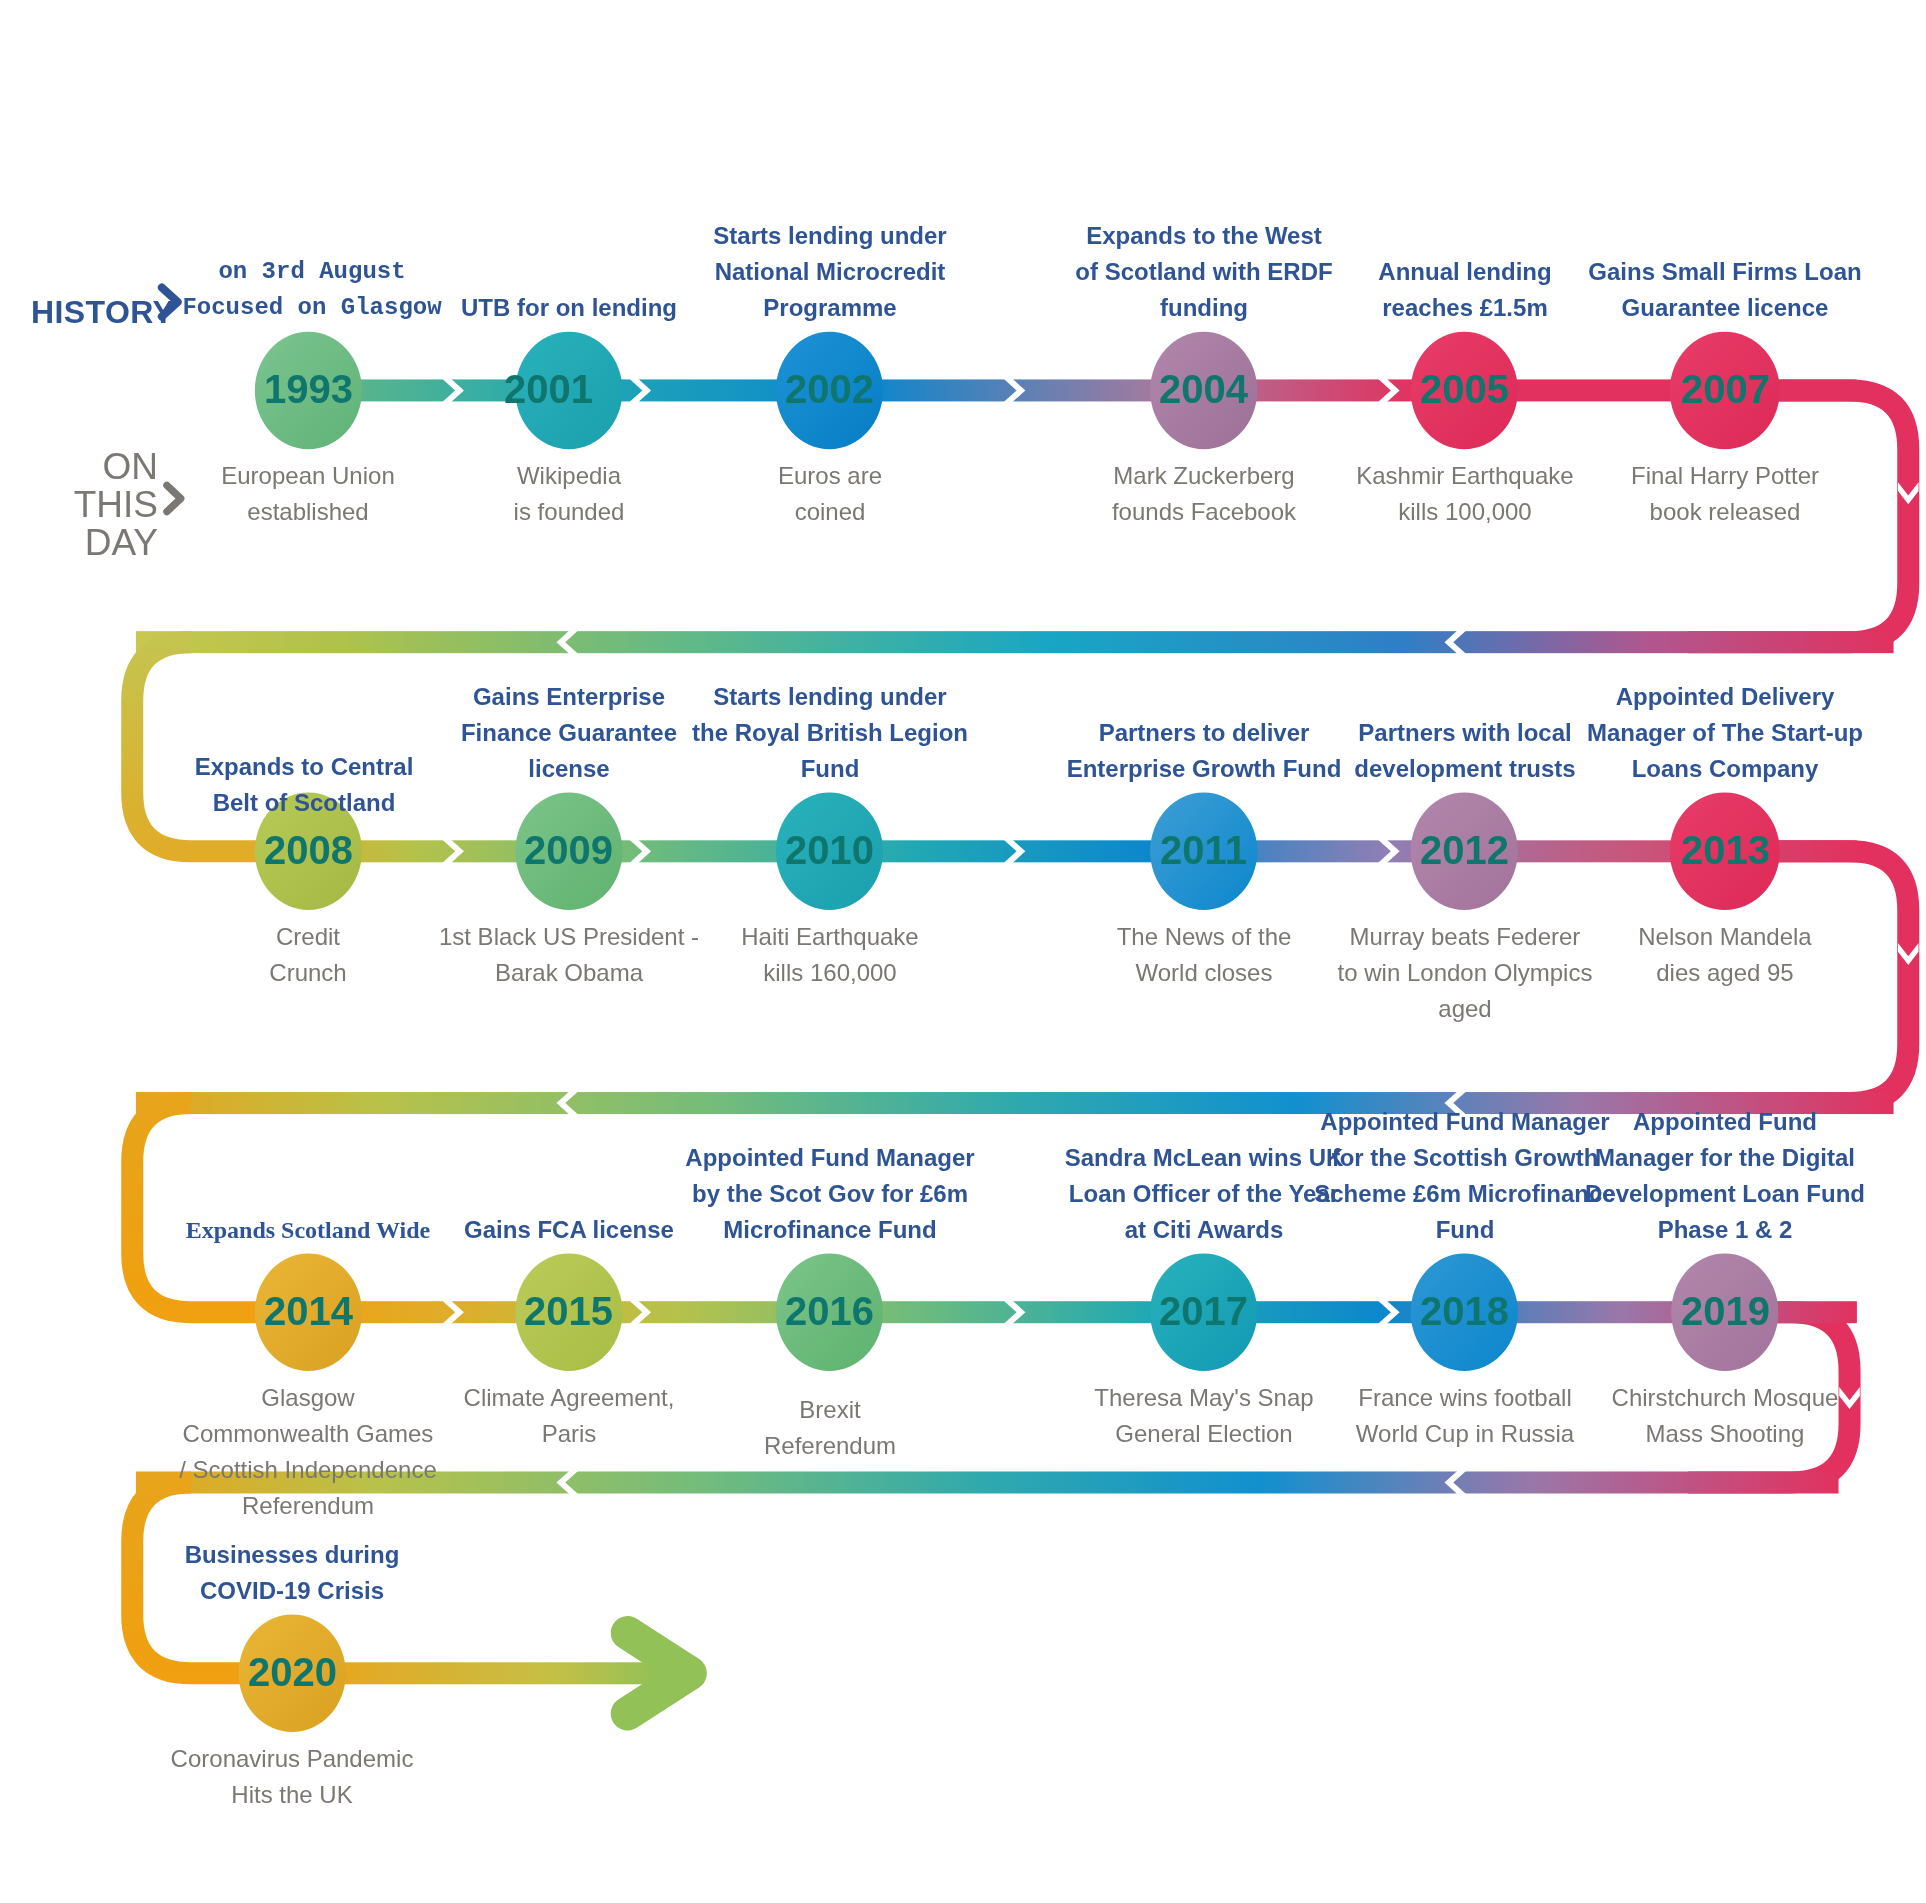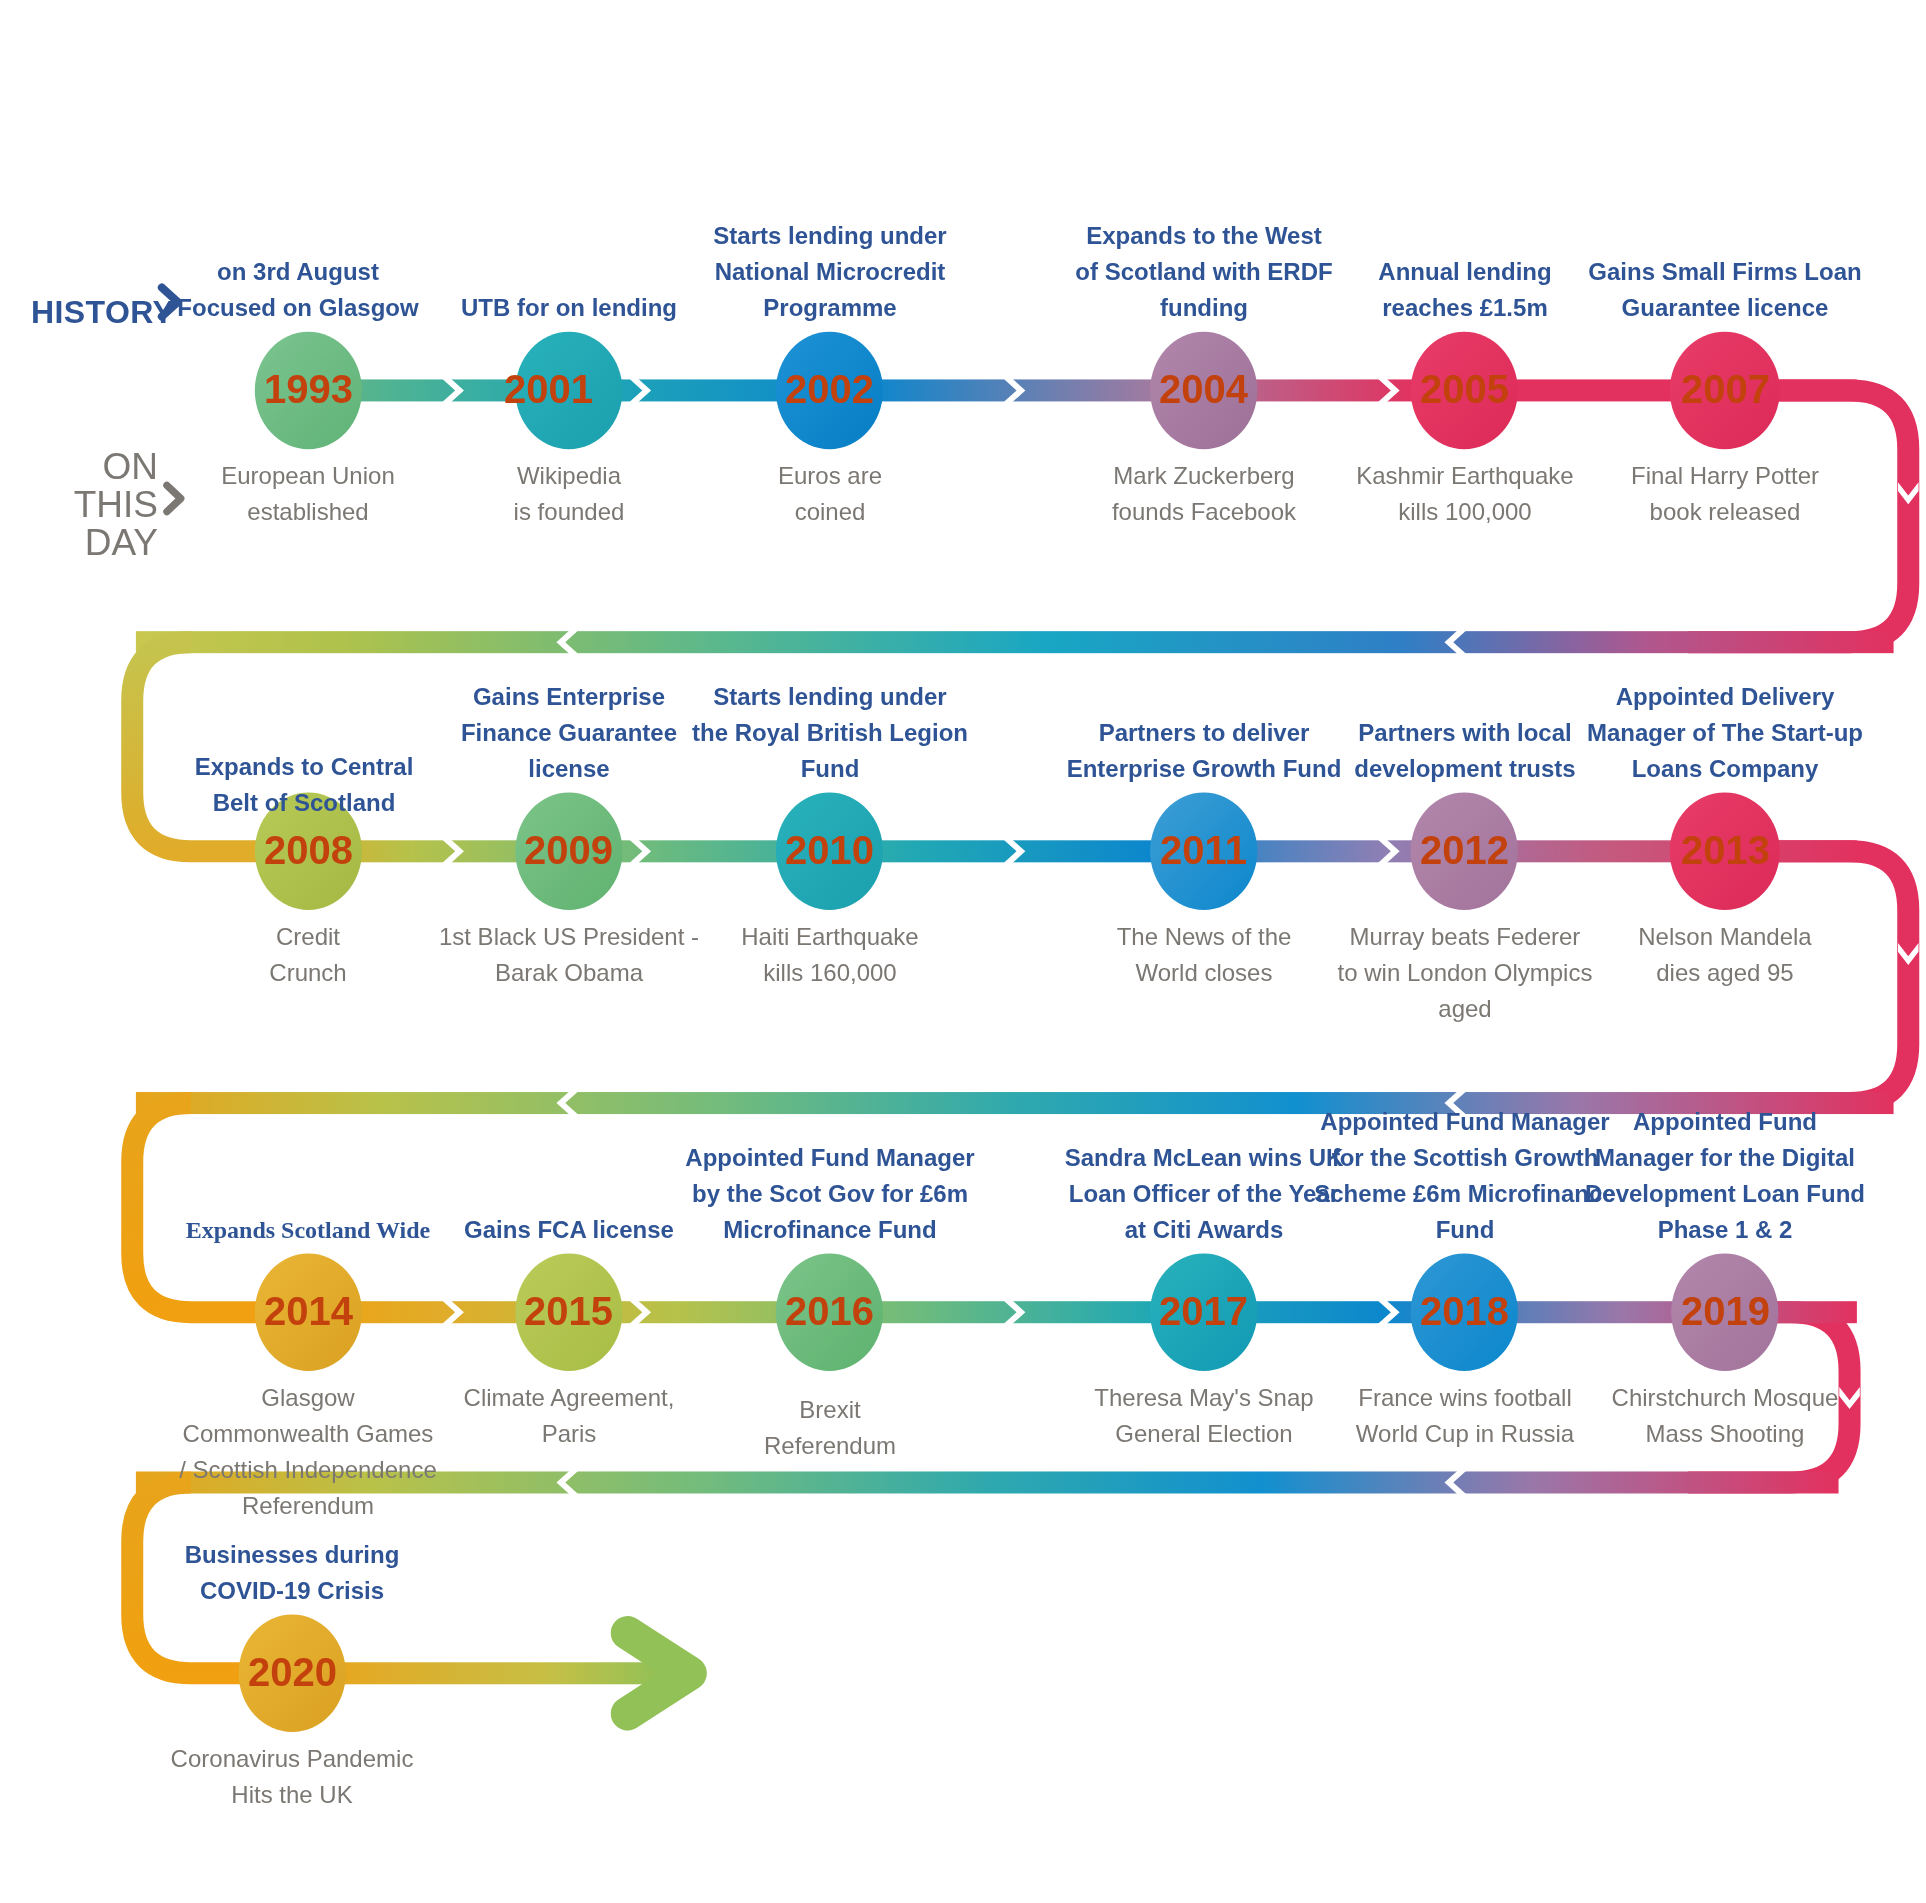--- a/index.html
+++ b/index.html
@@ -5,21 +5,21 @@
   html,body{margin:0;padding:0;background:#ffffff;}
   body{width:1926px;height:1903px;font-family:"Liberation Sans",sans-serif;overflow:hidden;}
   #stage{position:relative;width:1926px;height:1903px;background:#fff;}
   svg#track{position:absolute;left:0;top:0;width:1926px;height:1903px;}
 
   .hist-label{position:absolute;color:#2f5496;font-weight:bold;font-size:32px;letter-spacing:0.4px;white-space:nowrap;}
   .otd-label{position:absolute;color:#7b7773;font-size:37px;line-height:38px;text-align:right;white-space:nowrap;}
 
   .above{position:absolute;color:#2f5496;font-weight:bold;font-size:24px;line-height:36px;text-align:center;}
   .below{position:absolute;color:#7b7773;font-size:24px;line-height:36px;text-align:center;}
-  .yearlbl{position:absolute;color:#c2410c;font-weight:bold;font-size:40px;text-align:center;white-space:nowrap;}
+  .yearlbl{position:absolute;color:#0f766e;font-weight:bold;font-size:40px;text-align:center;white-space:nowrap;}
 </style>
 </head>
 <body>
 
 <div id="stage">
 
   <svg id="track" viewBox="0 0 2624 2593" xmlns="http://www.w3.org/2000/svg">
     <defs>
 
       <linearGradient id="g-r1" x1="0" y1="0" x2="1" y2="0">
@@ -301,21 +301,21 @@
   <div class="otd-label" style="left:0px;top:448px;width:158px;">
     <div>ON</div>
     <div>THIS</div>
     <div>DAY</div>
   </div>
   <svg style="position:absolute;left:161px;top:481px;width:26.4px;height:35px;" viewBox="0 0 36 48">
     <path d="M 8 6 L 27 24 L 8 42" fill="none" stroke="#7b7773" stroke-width="10" stroke-linecap="round" stroke-linejoin="round"></path>
   </svg>
 
   <div id="labels">
-      <div class="above" style="left: 140px; width: 316px; top: 254px;">
+      <div class="above" style="left: 154px; width: 316px; top: 254px; font-family: Liberation Mono, monospace;">
         <div>on 3rd August</div>
         <div>Focused on Glasgow</div>
       </div>
       <div class="below" style="left: 150px; width: 316px; top: 458px;">
         <div>European Union</div>
         <div>established</div>
       </div>
       <div class="yearlbl" style="left: 235px; width: 147px; top: 367px;">1993</div>
       <div class="above" style="left: 411px; width: 316px; top: 290px;">
         <div>UTB for on lending</div>

